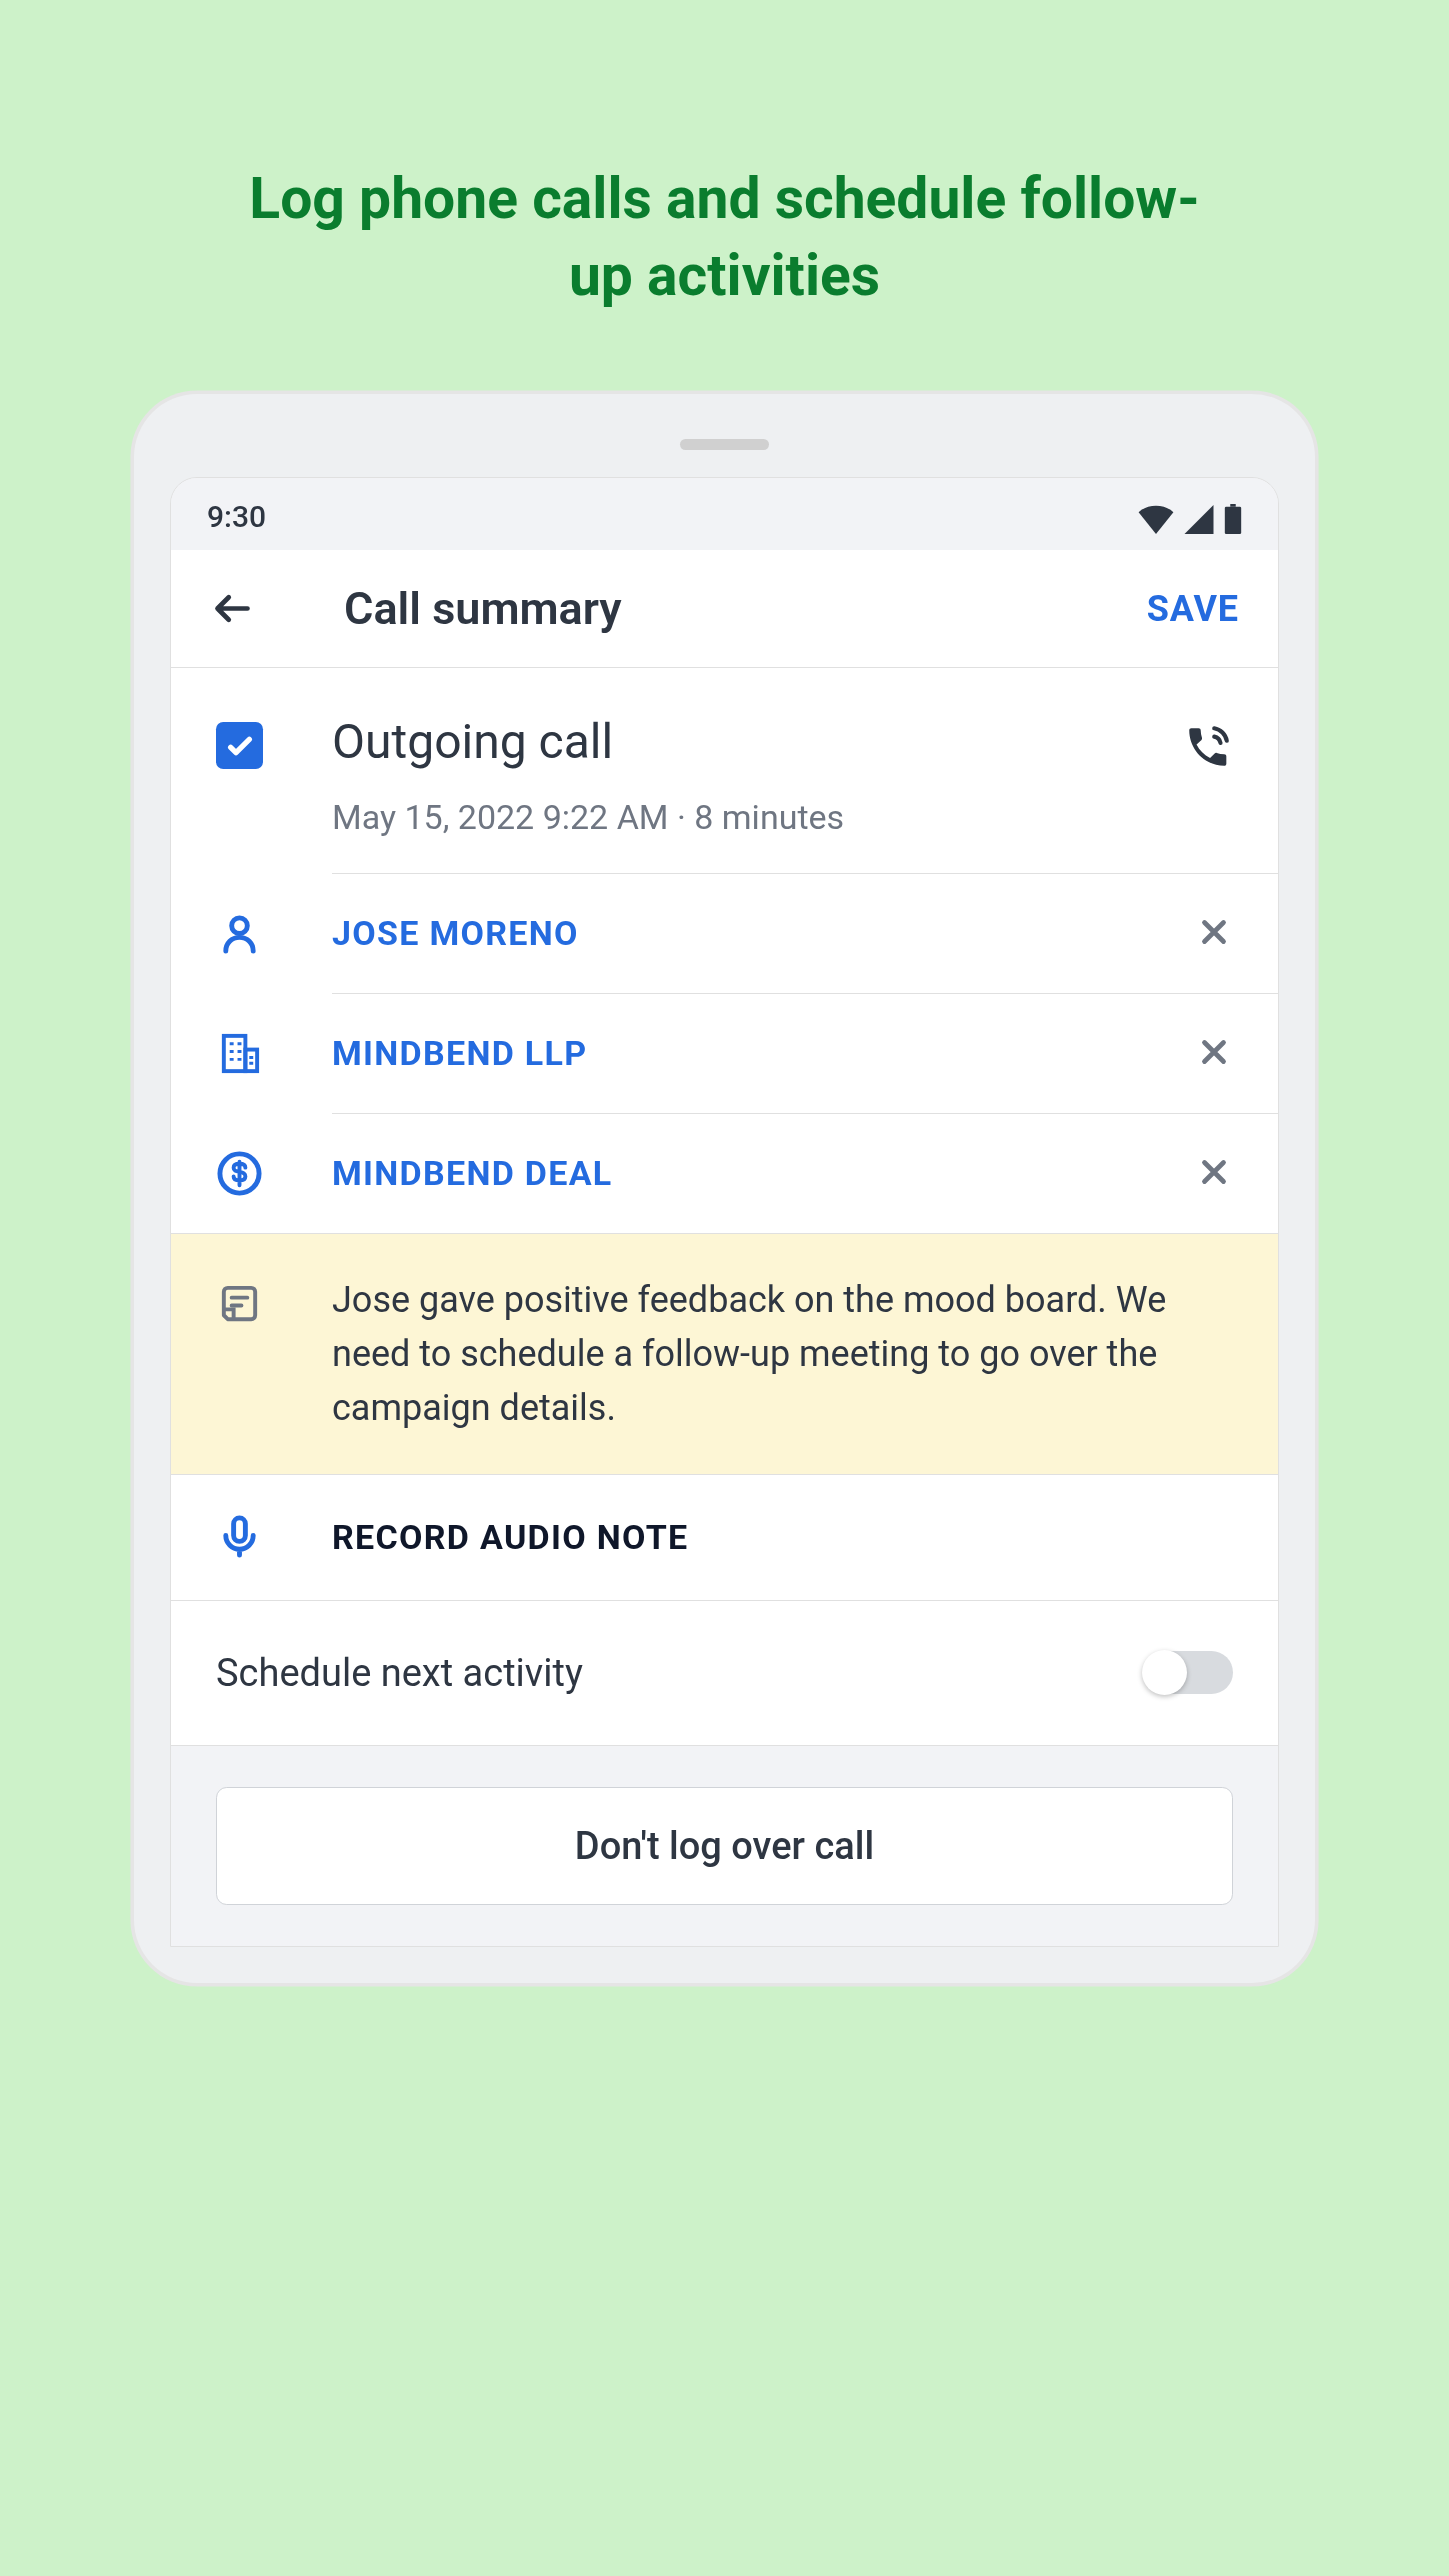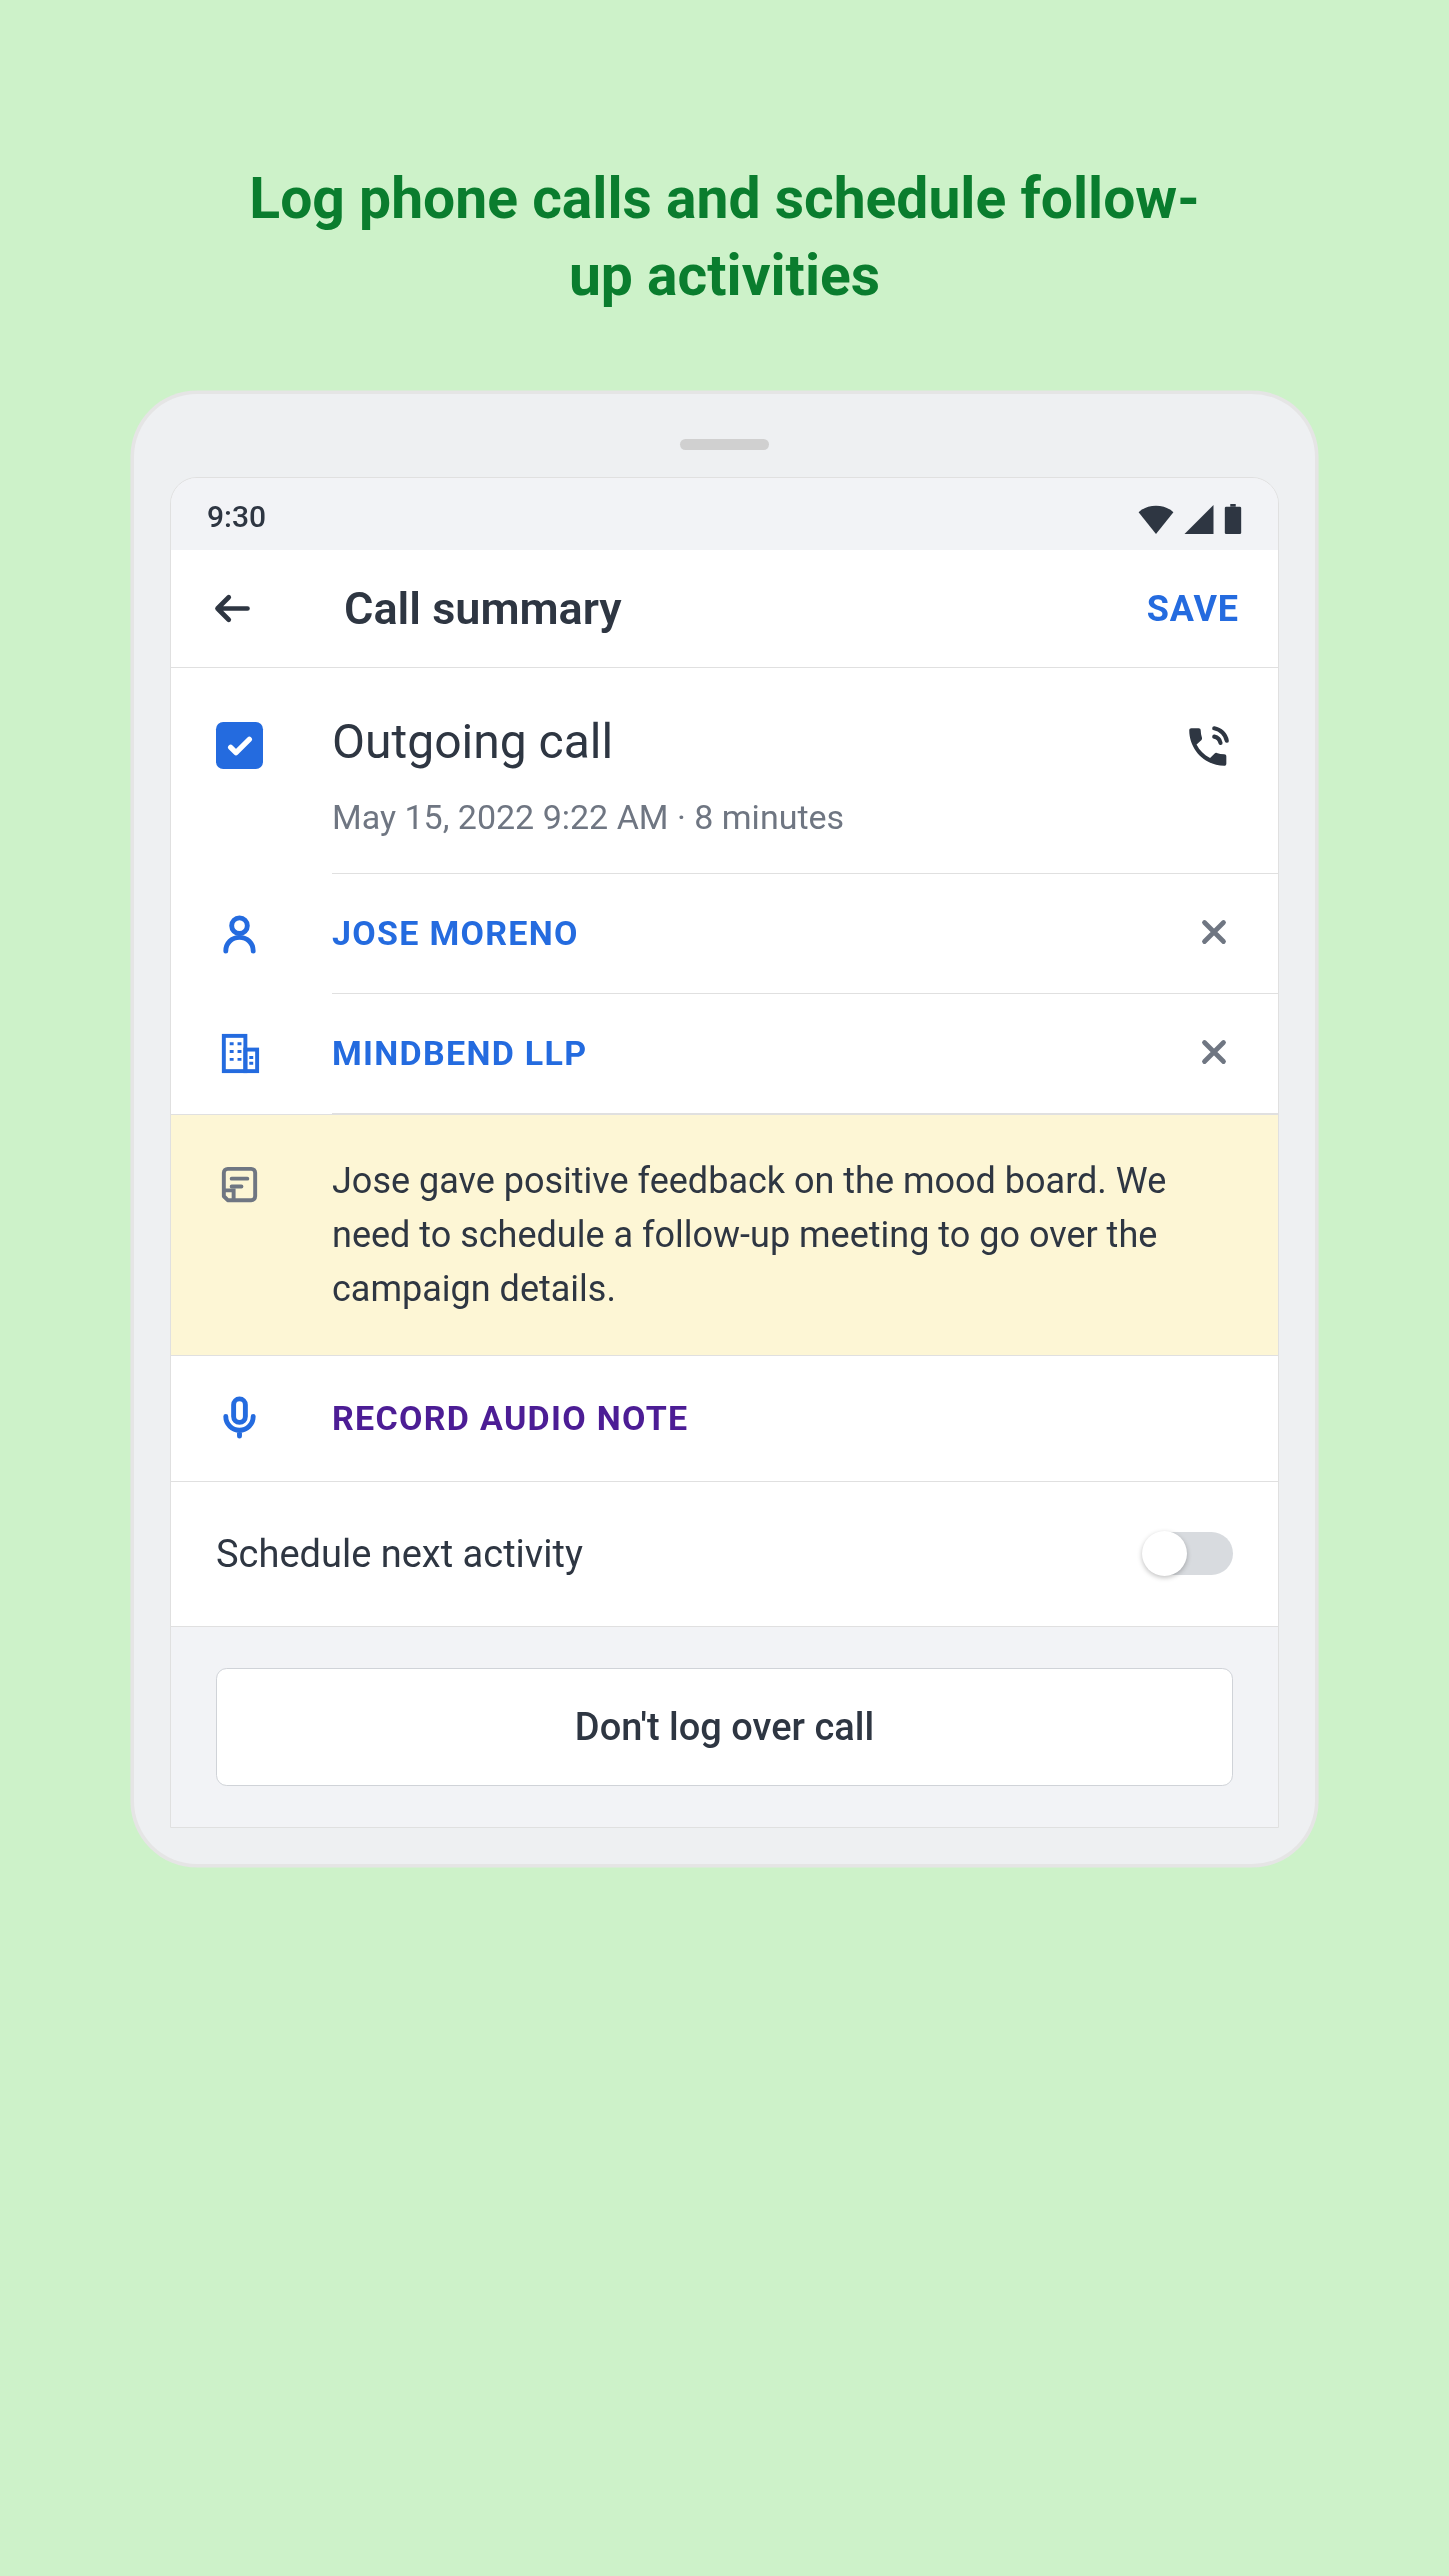--- a/index.html
+++ b/index.html
@@ -175,21 +175,21 @@
     }
     .audio-row {
       display: flex;
       align-items: center;
       padding: 39px 45px;
       border-top: 0.9px solid #e0e0e0;
     }
     .audio-label {
       font-size: 34px;
       font-weight: 700;
-      color: #4c1d95;
+      color: #0f172a;
       letter-spacing: 1.3px;
     }
     .schedule-row {
       display: flex;
       align-items: center;
       justify-content: space-between;
       padding: 50px 45px;
       border-top: 0.9px solid #e0e0e0;
     }
     .schedule-label {
@@ -314,20 +314,34 @@
         </div>
         <span class="link-label">MINDBEND LLP</span>
         <div class="close-button">
           <svg width="38" height="38" viewBox="0 0 24 24">
               <path fill="none" stroke="#6f7682" stroke-width="3" stroke-linecap="round" d="M6 6l12 12M18 6L6 18"></path>
             </svg>
         </div>
       </div>
       <div class="divider-inset" style="margin-top:0"></div>
 
+      <div class="link-row">
+        <div class="link-icon">
+          <svg width="47" height="47" viewBox="0 0 24 24">
+              <circle fill="none" stroke="#246bdf" stroke-width="2.5" cx="12" cy="12" r="10"></circle>
+              <path fill="none" stroke="#246bdf" stroke-width="2" stroke-linecap="round" d="M12 6v12M15 9c0-1.5-1.5-2-3-2s-3 .5-3 2 1 1.8 3 2.2 3 .7 3 2.3-1.5 2-3 2-3-.5-3-2"></path>
+            </svg>
+        </div>
+        <span class="link-label">MINDBEND DEAL</span>
+        <div class="close-button">
+          <svg width="38" height="38" viewBox="0 0 24 24">
+              <path fill="none" stroke="#6f7682" stroke-width="3" stroke-linecap="round" d="M6 6l12 12M18 6L6 18"></path>
+            </svg>
+        </div>
+      </div>
 
       <div class="note-row">
         <div class="note-icon">
           <svg width="47" height="47" viewBox="0 0 24 24">
               <path fill="none" stroke="#6f7682" stroke-width="2" stroke-linejoin="round" d="M4 6a2 2 0 012-2h12a2 2 0 012 2v12a2 2 0 01-2 2h-7l-5 0-2-2V6z"></path>
               <path fill="none" stroke="#6f7682" stroke-width="2" stroke-linecap="round" d="M8 9h8M8 13h5"></path>
               <path fill="none" stroke="#6f7682" stroke-width="2" d="M4 15l5 0 0 5"></path>
             </svg>
         </div>
         <div class="note-text">Jose gave positive feedback on the mood board. We need to schedule a follow-up meeting to go over the campaign details.</div>

